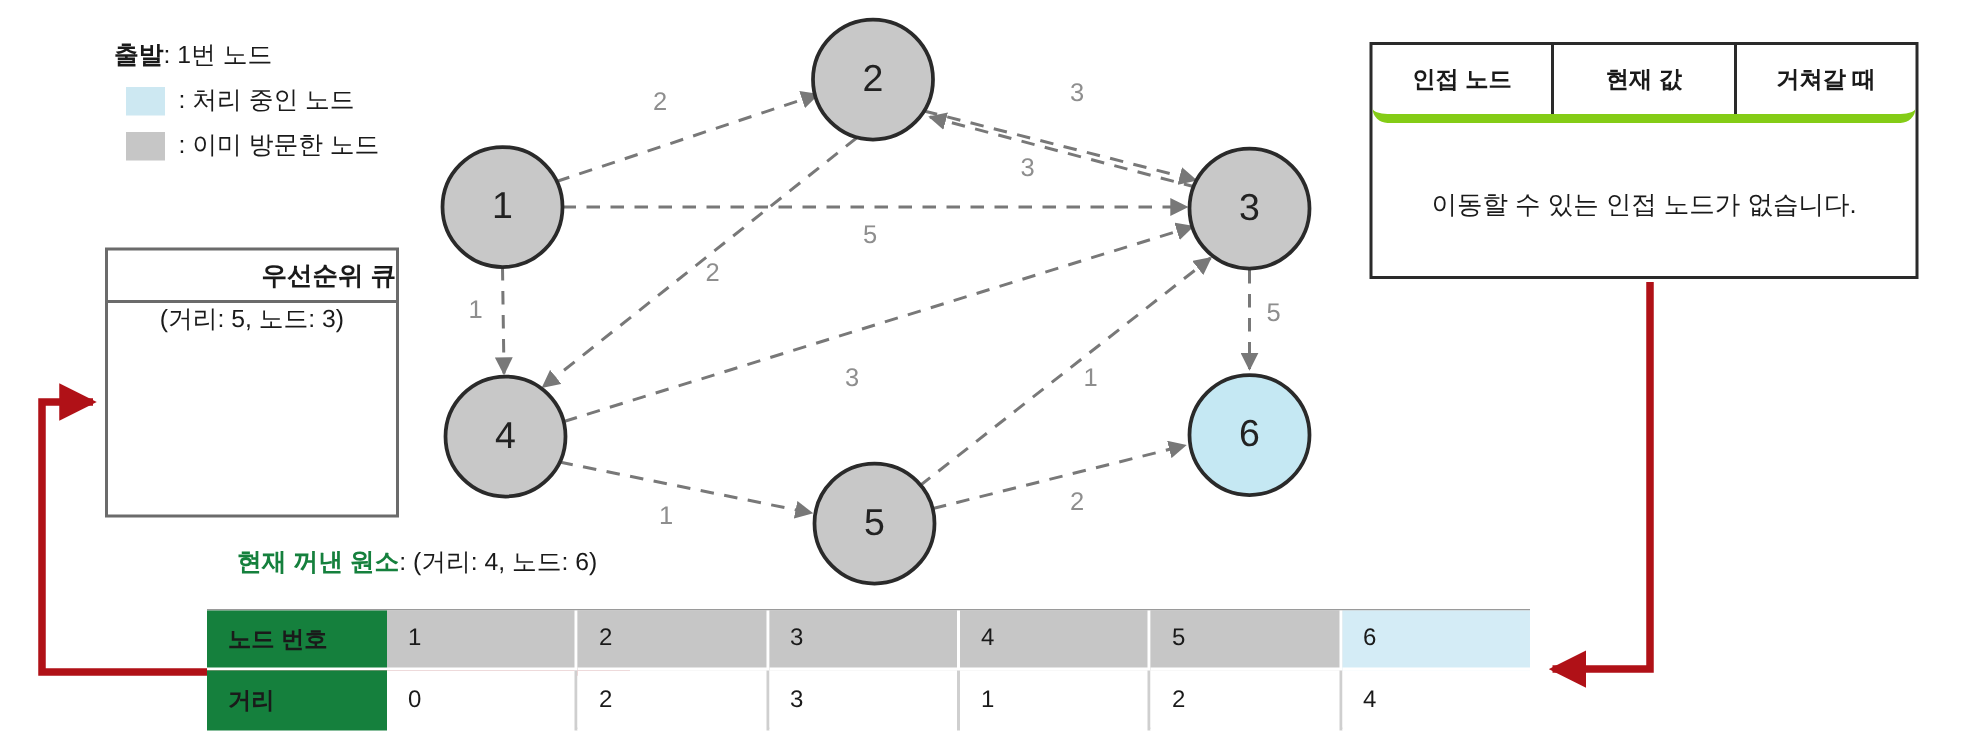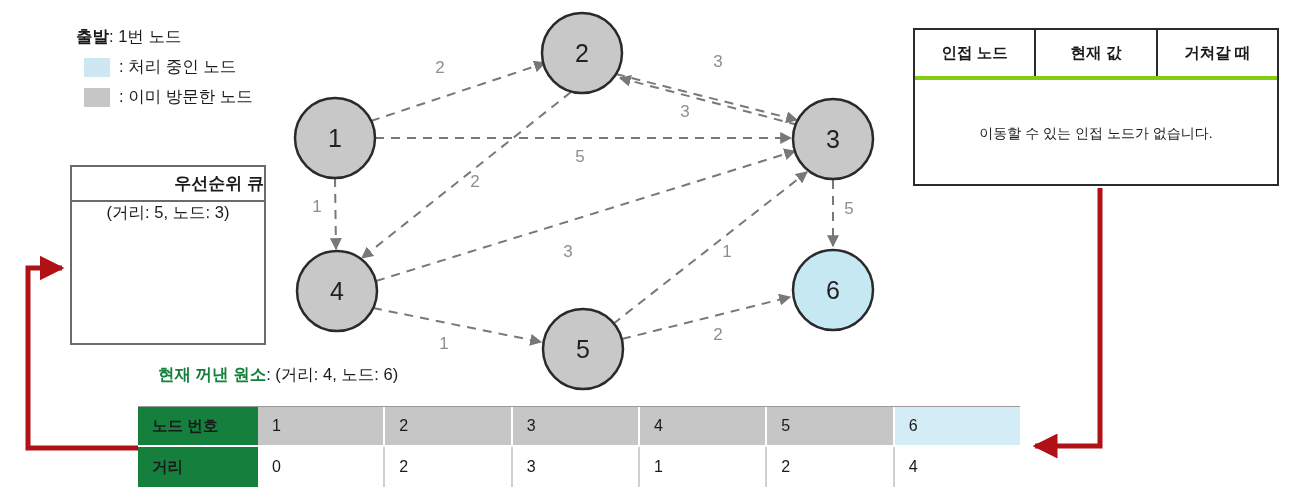--- a/index.html
+++ b/index.html
@@ -54,33 +54,33 @@
   }
 
   
   .adj {
     position: absolute; left: 913px; top: 28px;
     width: 366px; height: 158px;
     border: 2px solid #2a2a2a;
     background: #fff;
     box-sizing: border-box;
   }
-  .adj-head { display: flex; height: 46px; border-bottom: 4px solid #84cc16; }
+  .adj-head { display: flex; height: 46px; border-bottom: 6px solid #84cc16; border-radius: 10px; }
   .adj-head div {
     flex: 1;
     display: flex; align-items: center; justify-content: center;
     font-weight: bold; font-size: 15.5px;
     border-right: 2px solid #2a2a2a;
     box-sizing: border-box;
   }
   .adj-head div:last-child { border-right: none; }
   .adj-body {
     height: 108px;
     display: flex; align-items: center; justify-content: center;
-    font-size: 14px;
+    font-size: 17px;
   }
 
   
   .graph { position: absolute; left: 0; top: 0; width: 1307px; height: 498px; pointer-events: none; }
   .node-label {
     position: absolute;
     font-size: 25px;
     color: #222;
     transform: translate(-50%, -50%);
     font-family: "Liberation Sans", sans-serif;

